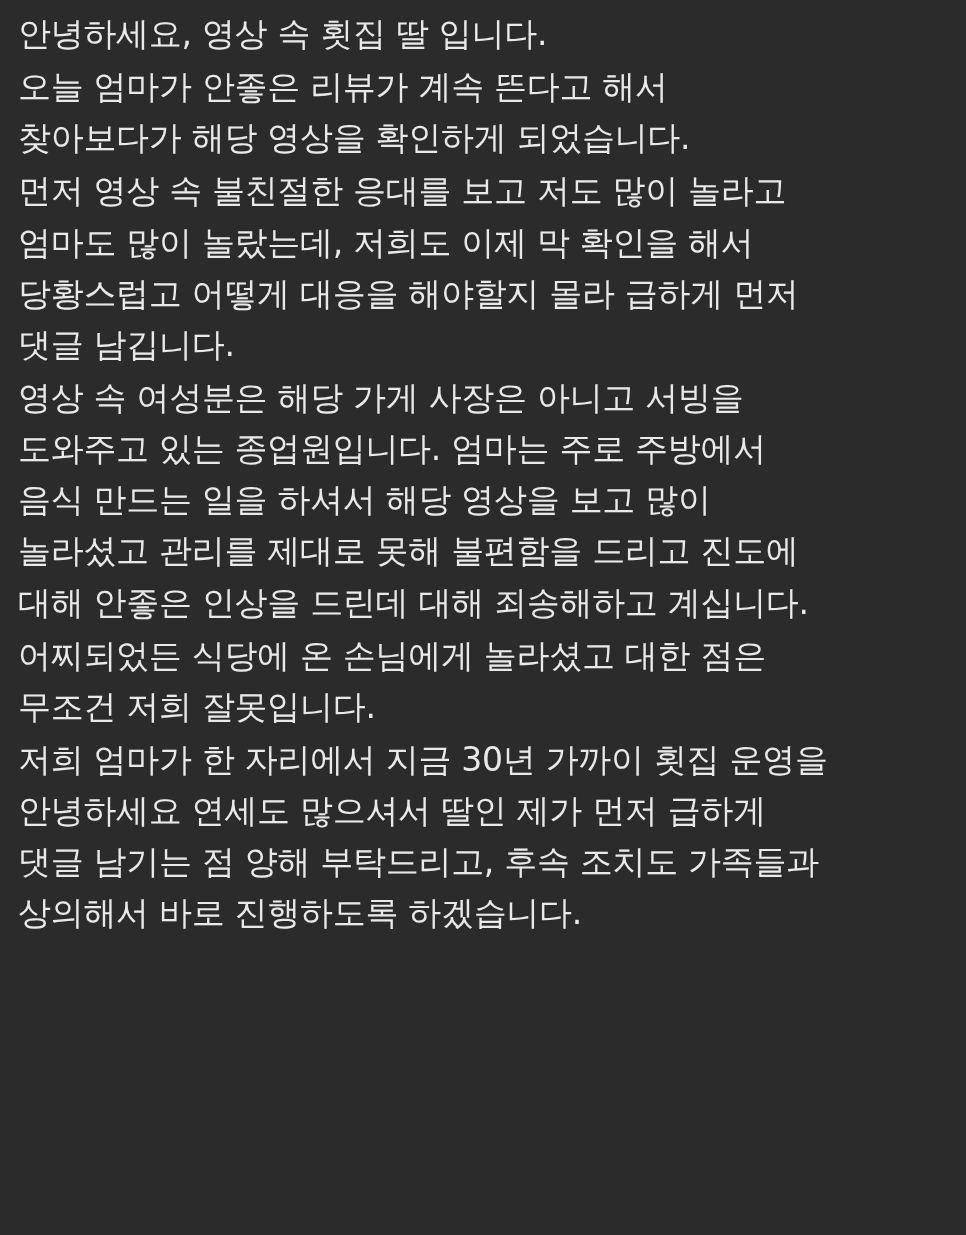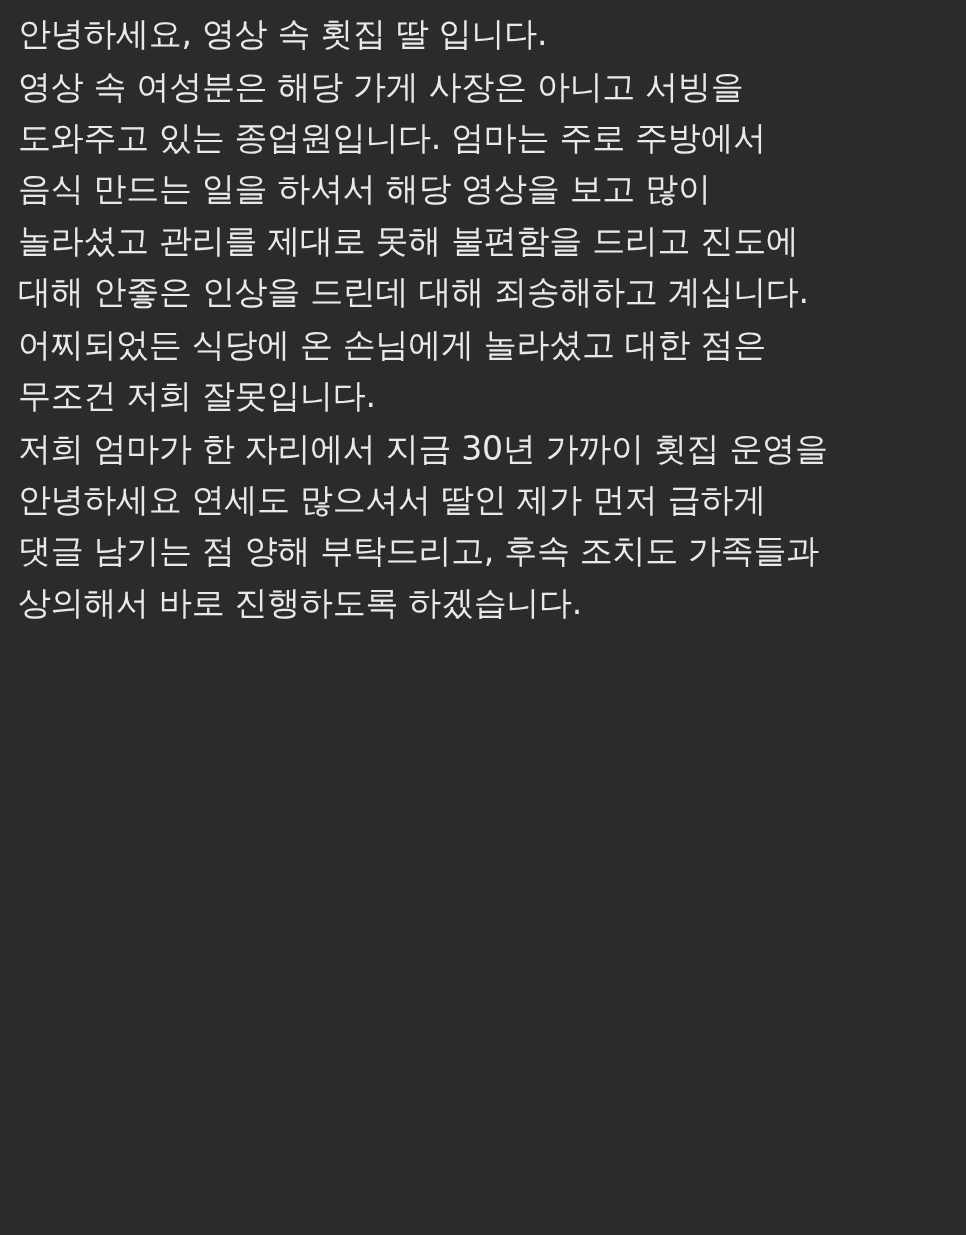--- a/index.html
+++ b/index.html
@@ -29,16 +29,18 @@
     word-break: keep-all;
     white-space: normal;
     font-weight: 400;
   }
 </style>
 </head>
 <body>
 
 <div class="comment-body">
   <p class="para">안녕하세요, 영상 속 횟집 딸 입니다.</p>
+  <p class="para">오늘 엄마가 안좋은 리뷰가 계속 뜬다고 해서 찾아보다가 해당 영상을 확인하게 되었습니다.</p>
+  <p class="para">먼저 영상 속 불친절한 응대를 보고 저도 많이 놀라고 엄마도 많이 놀랐는데, 저희도 이제 막 확인을 해서 당황스럽고 어떻게 대응을 해야할지 몰라 급하게 먼저 댓글 남깁니다.</p>
   <p class="para">영상 속 여성분은 해당 가게 사장은 아니고 서빙을 도와주고 있는 종업원입니다. 엄마는 주로 주방에서 음식 만드는 일을 하셔서 해당 영상을 보고 많이 놀라셨고 관리를 제대로 못해 불편함을 드리고 진도에 대해 안좋은 인상을 드린데 대해 죄송해하고 계십니다.</p>
   <p class="para">어찌되었든 식당에 온 손님에게 놀라셨고 대한 점은 무조건 저희 잘못입니다.</p>
   <p class="para">저희 엄마가 한 자리에서 지금 30년 가까이 횟집 운영을 안녕하세요 연세도 많으셔서 딸인 제가 먼저 급하게 댓글 남기는 점 양해 부탁드리고, 후속 조치도 가족들과 상의해서 바로 진행하도록 하겠습니다.</p>
 </div>
 
 </body></html>

